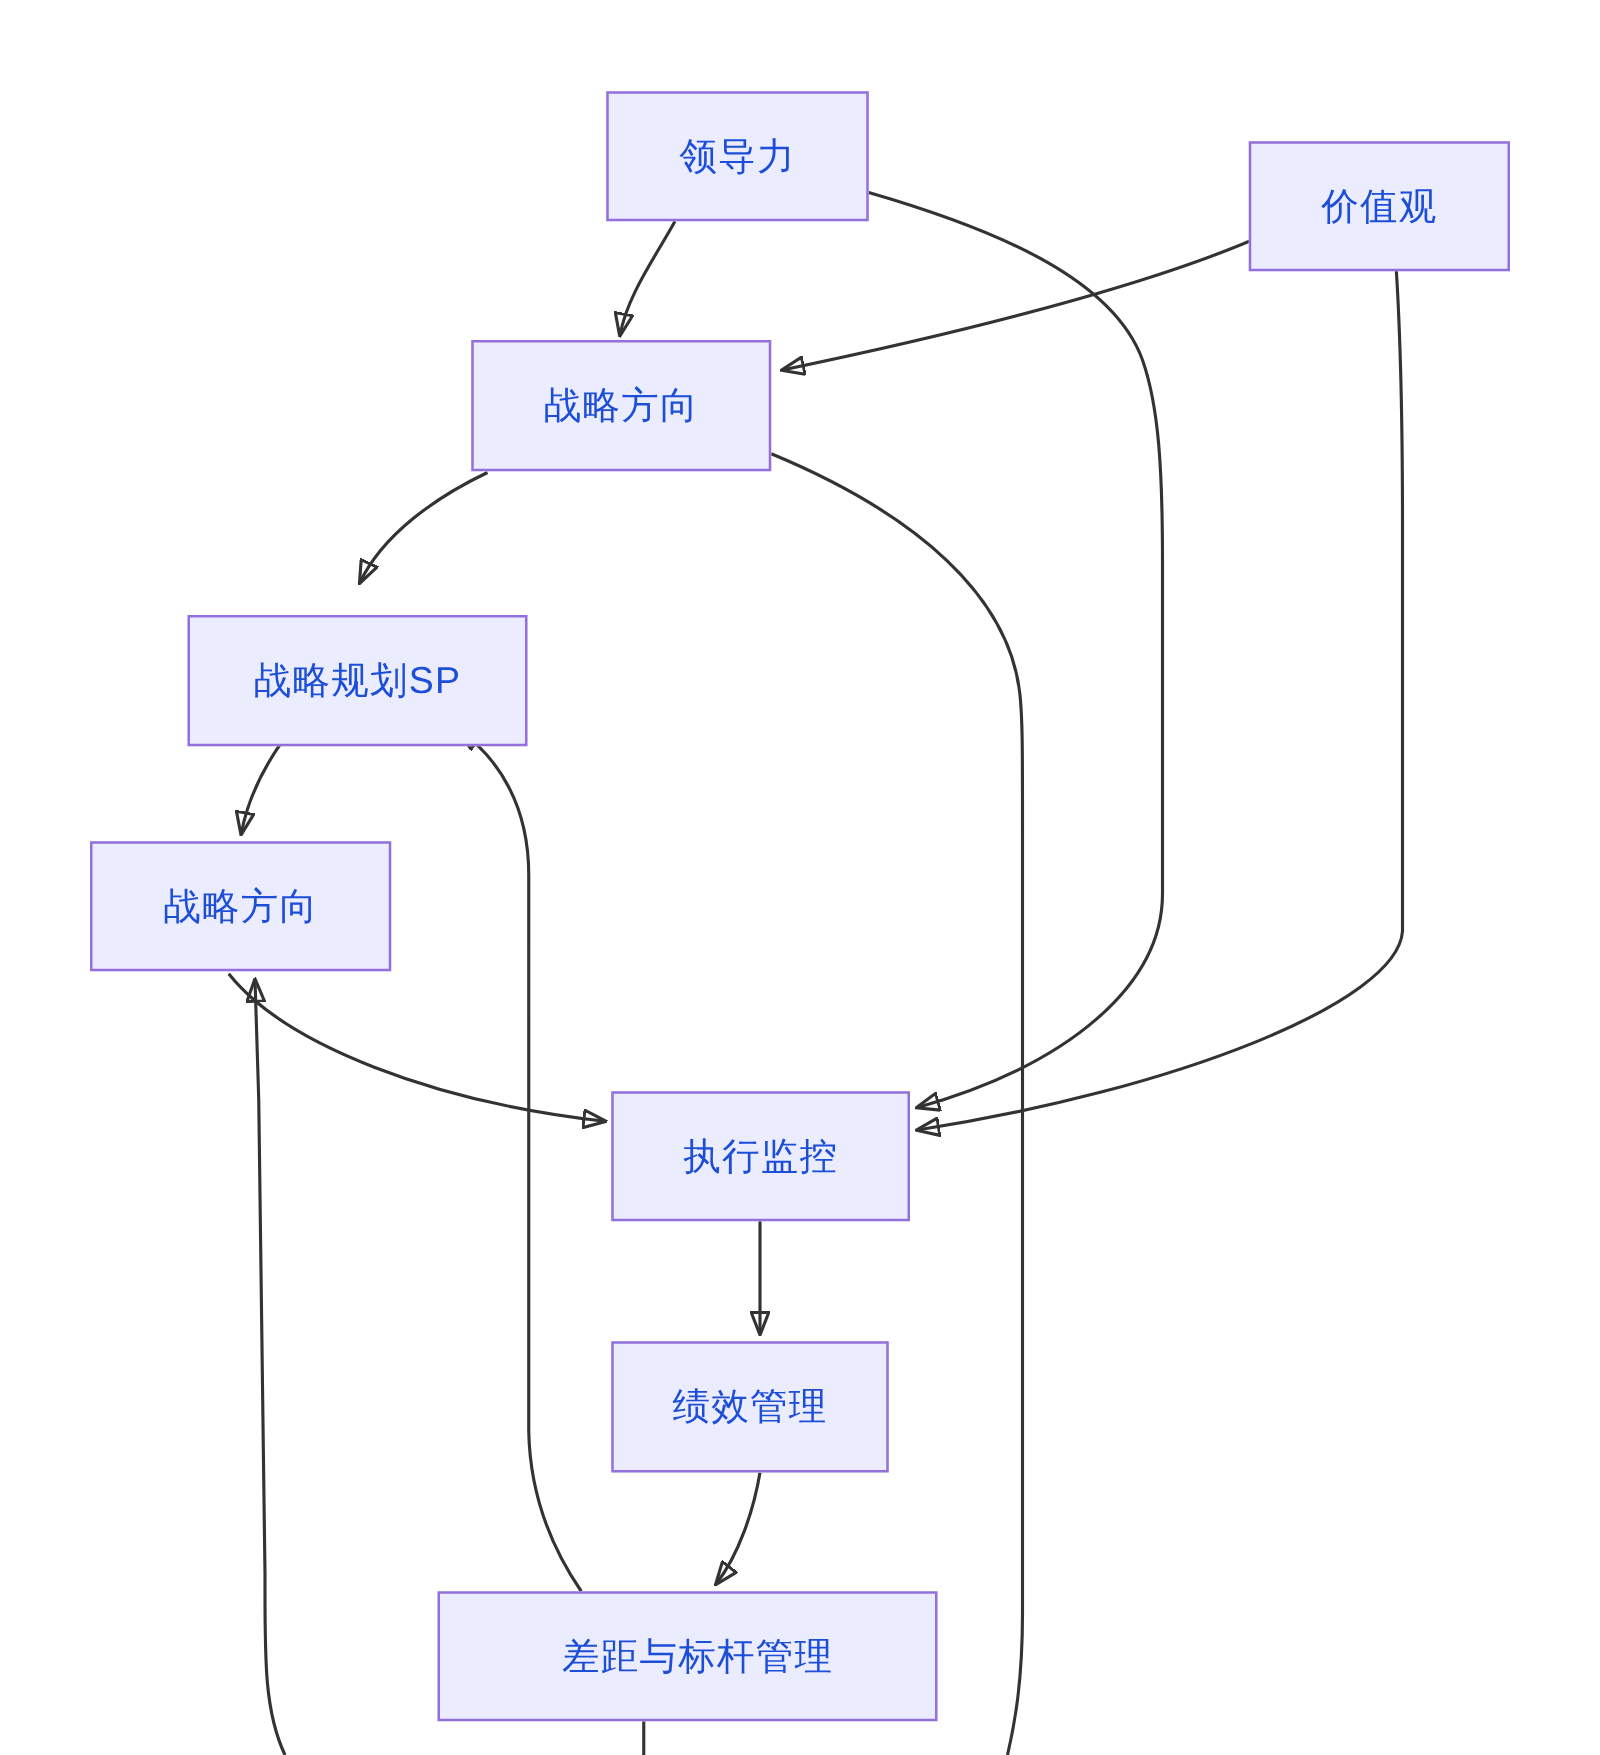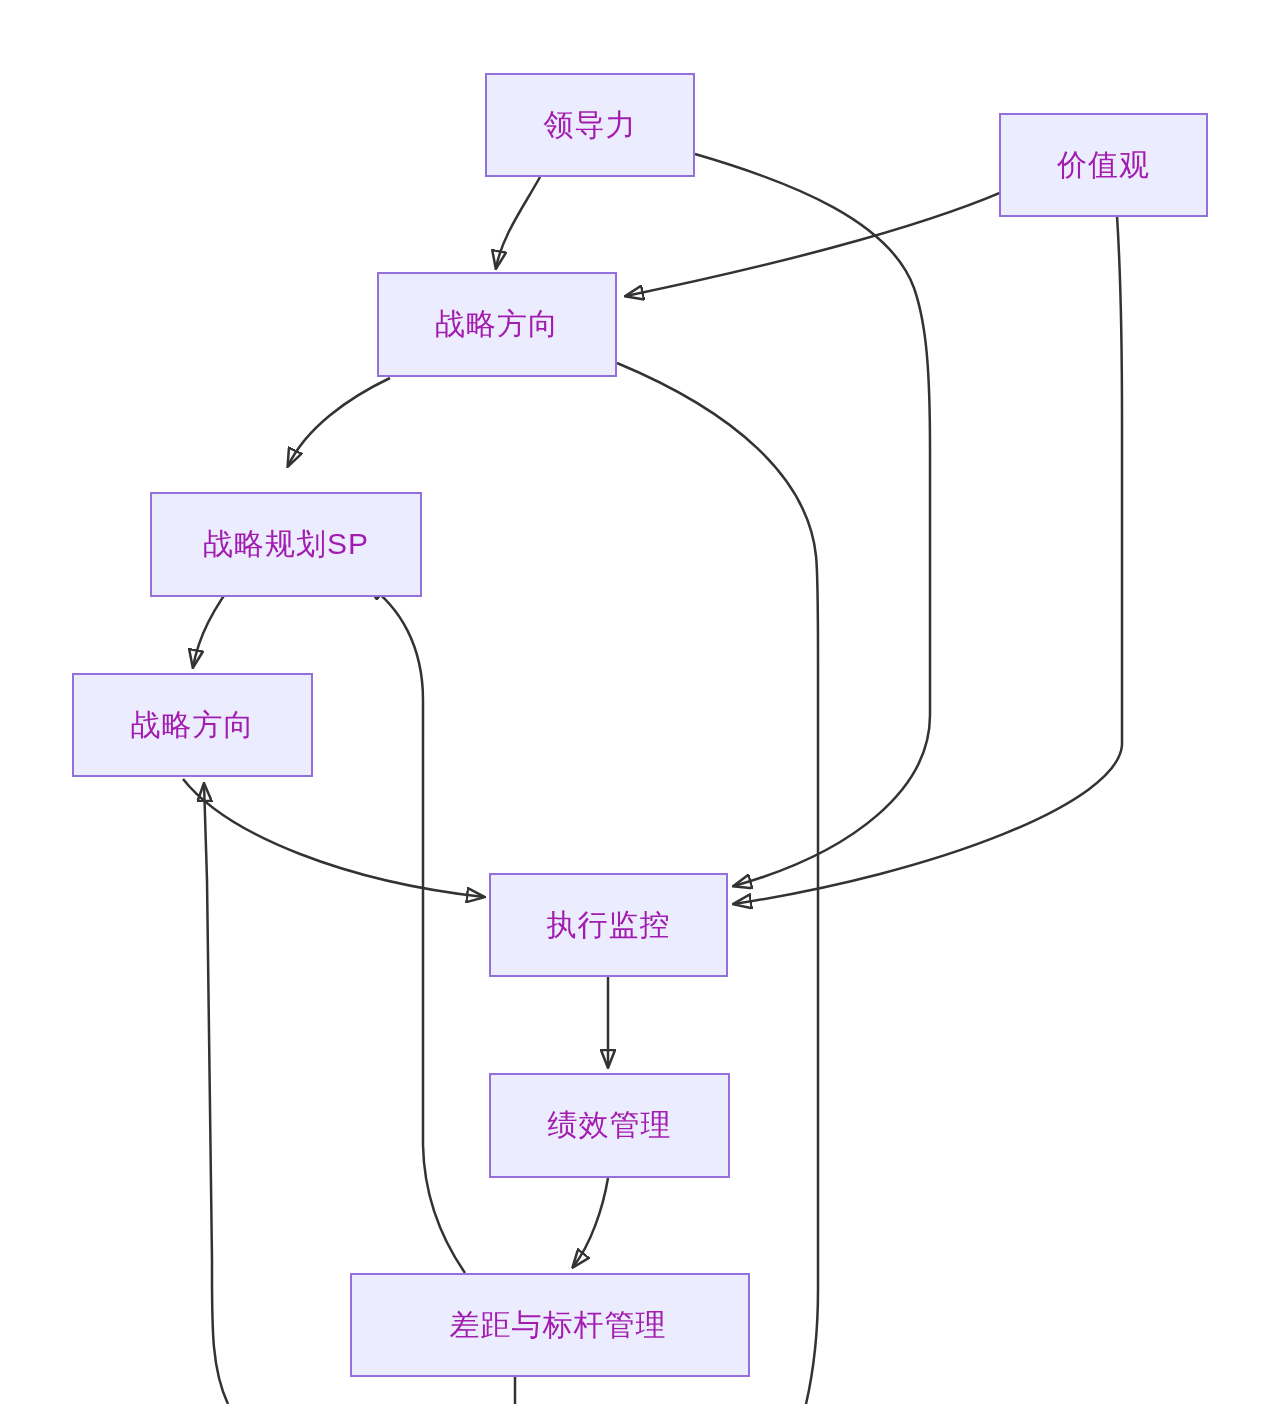--- a/index.html
+++ b/index.html
@@ -21,35 +21,35 @@
     fill: none;
     stroke: #333333;
     stroke-width: 2.5px;
   }
   .node {
     position: absolute;
     z-index: 2;
     box-sizing: border-box;
     background: #ECECFF;
     border: 2px solid #9370DB;
-    color: #a21caf;
+    color: #1d4ed8;
     font-size: 30px;
     display: flex;
     align-items: center;
     justify-content: center;
     text-align: center;
     letter-spacing: 1px;
   }
   .n-leadership          { left: 485px;  top: 73px;   width: 210px; height: 104px; }
   .n-values              { left: 999px;  top: 73px;   width: 209px; height: 104px; margin-top: 40px; }
   .n-strategic-direction { left: 377px;  top: 272px;  width: 240px; height: 105px; }
   .n-strategic-planning  { left: 150px;  top: 472px;  width: 272px; height: 105px; margin-top: 20px; }
   .n-strategy-decoding   { left: 72px;   top: 673px;  width: 241px; height: 104px; }
   .n-execution-monitor   { left: 489px;  top: 873px;  width: 239px; height: 104px; }
-  .n-performance-mgmt    { left: 489px;  top: 1073px; width: 241px; height: 105px; }
+  .n-performance-mgmt    { left: 489px;  top: 1073px; width: 222px; height: 105px; }
   .n-gap-benchmark       { left: 350px;  top: 1273px; width: 400px; height: 104px; padding-left: 16px; }
 </style>
 </head>
 <body>
 
 <div class="stage">
 
   <svg class="edges" viewBox="0 0 1280 1404" xmlns="http://www.w3.org/2000/svg">
     <defs>
       <marker id="arrowhead" markerUnits="userSpaceOnUse" markerWidth="20" markerHeight="16" refX="18" refY="8" orient="auto">

